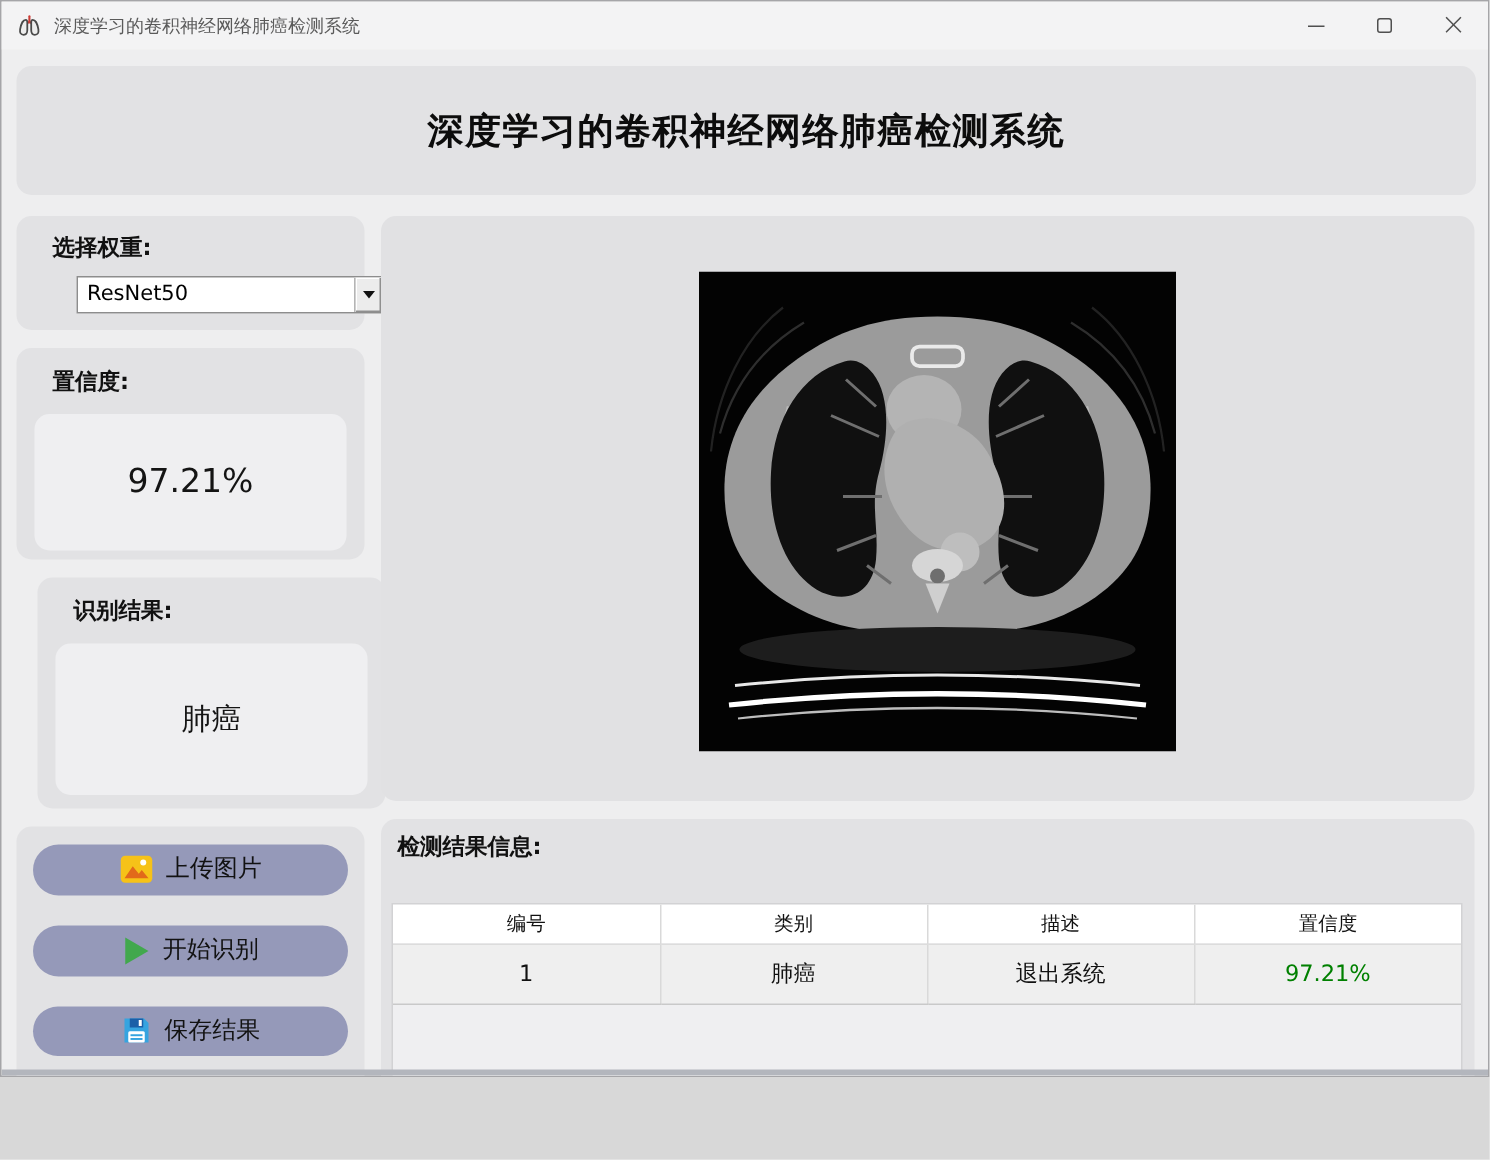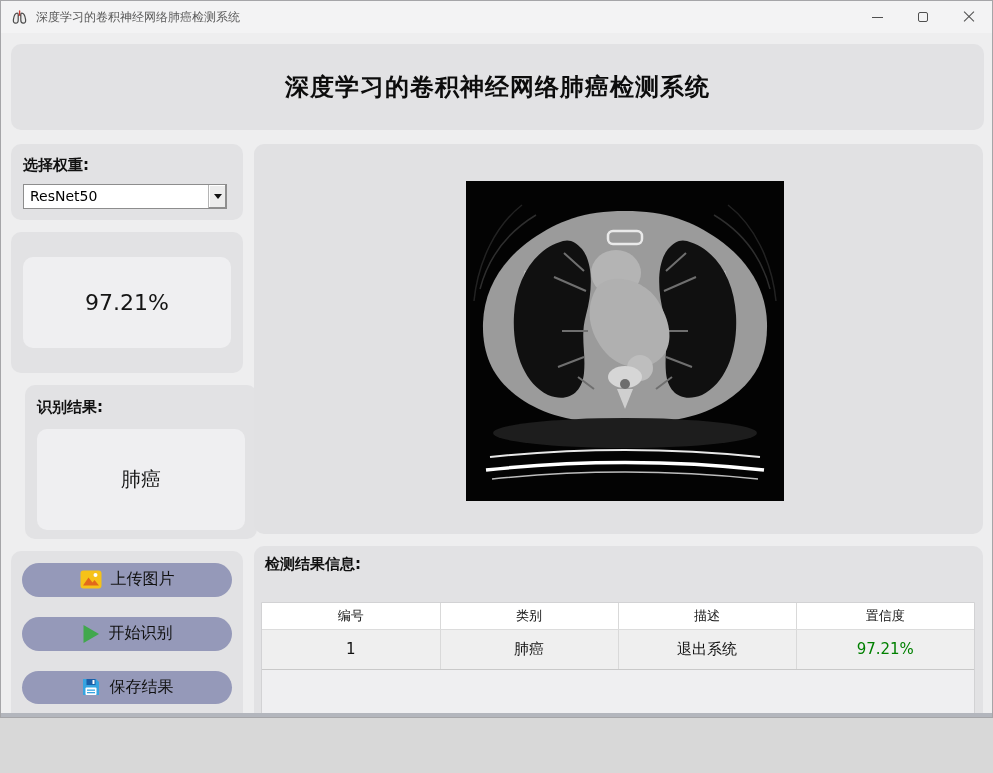--- a/index.html
+++ b/index.html
@@ -30,26 +30,26 @@
   .glyph-close::after  { transform:rotate(-45deg); }
   
   .header-panel {
     position:absolute; left:10px; top:43px; width:973px; height:86px;
     background:#e2e2e4; border-radius:10px;
     display:flex; align-items:center; justify-content:center;
   }
   .header-title { font-size:24px; font-weight:bold; color:#0c0c0c; letter-spacing:1px; }
   
   .panel { position:absolute; background:#e2e2e4; border-radius:10px; }
-  .side-label { font-size:15px; font-weight:bold; color:#111; }
+  .side-label { font-size:15px; font-weight:bold; color:#111;margin-left:12px; }
   
   #panel-weights { left:10px; top:143px; width:232px; height:76px; padding:12px; }
   .combo {
     margin-top:9px; width:204px; height:25px; background:#ffffff;
-    border:1px solid #8d8d8d; display:flex; align-items:stretch; cursor:default;
+    border:1px solid #8d8d8d; display:flex; align-items:stretch; cursor:default;margin-left:28px;
   }
   .combo-field { flex:1; font-size:14px; color:#000; padding:3px 0 0 6px; overflow:hidden; white-space:nowrap; }
   .combo-arrow {
     width:18px; background:#ececec; border-left:1px solid #b5b5b5;
     box-shadow:inset -1px -1px 0 #8f8f8f, inset 1px 1px 0 #ffffff;
     display:flex; align-items:center; justify-content:center;
   }
   .combo-arrow-glyph {
     width:0; height:0; border-left:4px solid transparent; border-right:4px solid transparent;
     border-top:5px solid #111;
@@ -134,20 +134,21 @@
     <div class="side-label">选择权重:</div>
     <div class="combo">
       <div class="combo-field">ResNet50</div>
       <div class="combo-arrow">
         <span class="combo-arrow-glyph"></span>
       </div>
     </div>
   </div>
 
   <div class="panel" id="panel-confidence">
+    <div class="side-label">置信度:</div>
     <div class="value-box" id="confidence-box">97.21%</div>
   </div>
 
   <div class="panel" id="panel-result">
     <div class="side-label">识别结果:</div>
     <div class="value-box" id="result-box">肺癌</div>
   </div>
 
   <div class="panel" id="panel-buttons">
 

